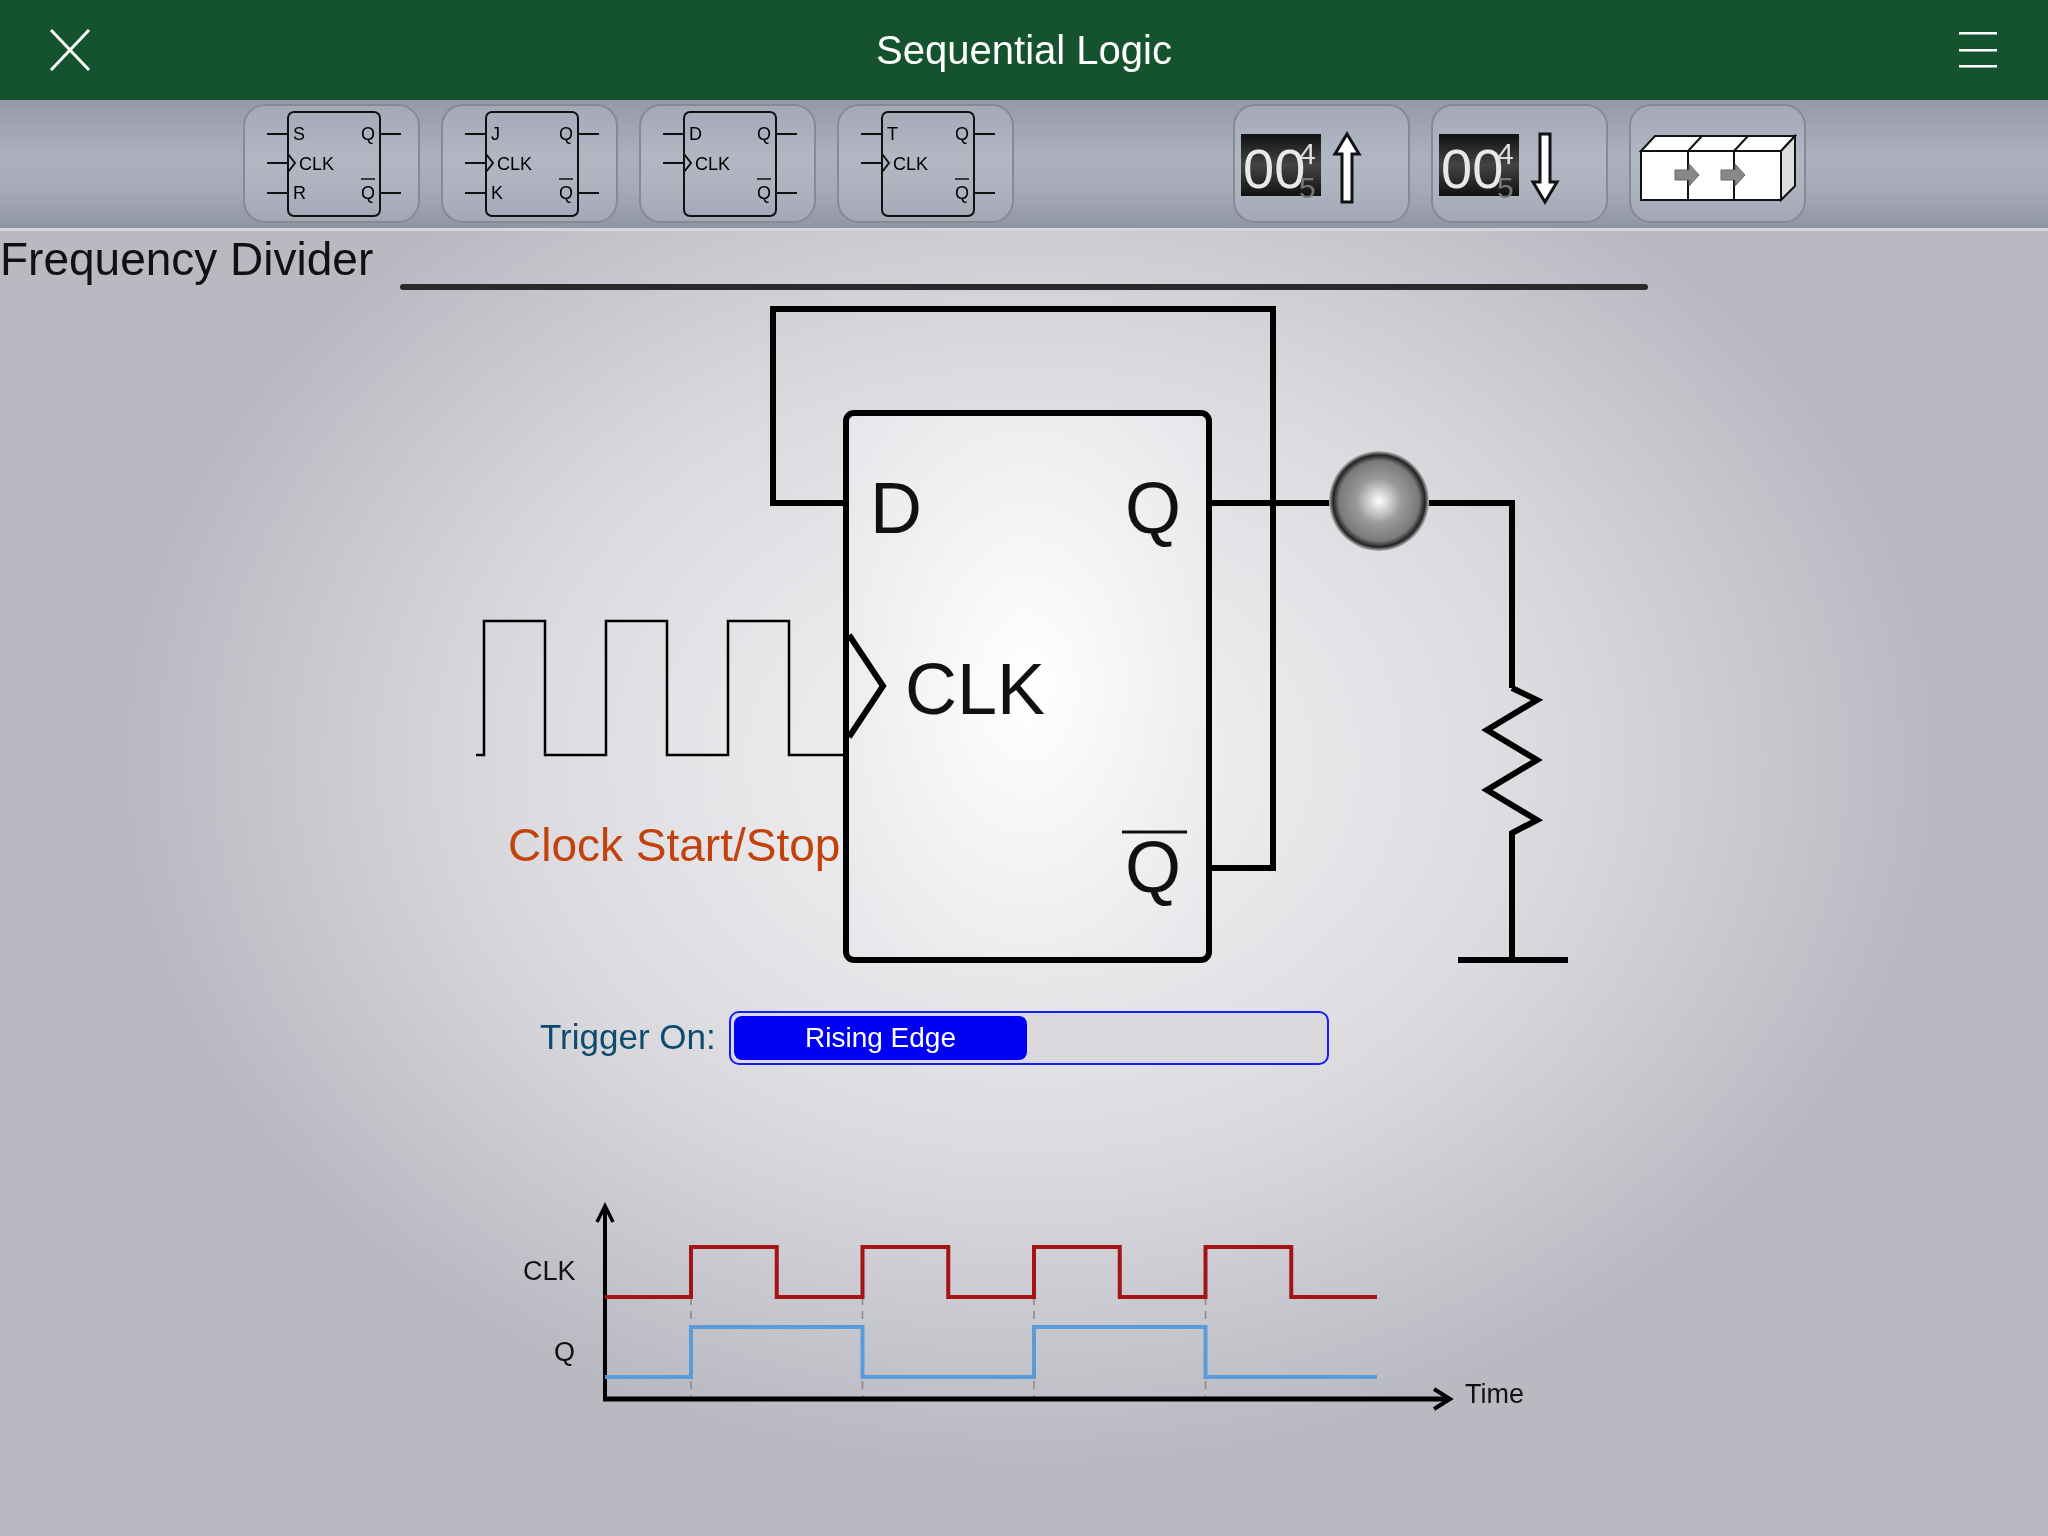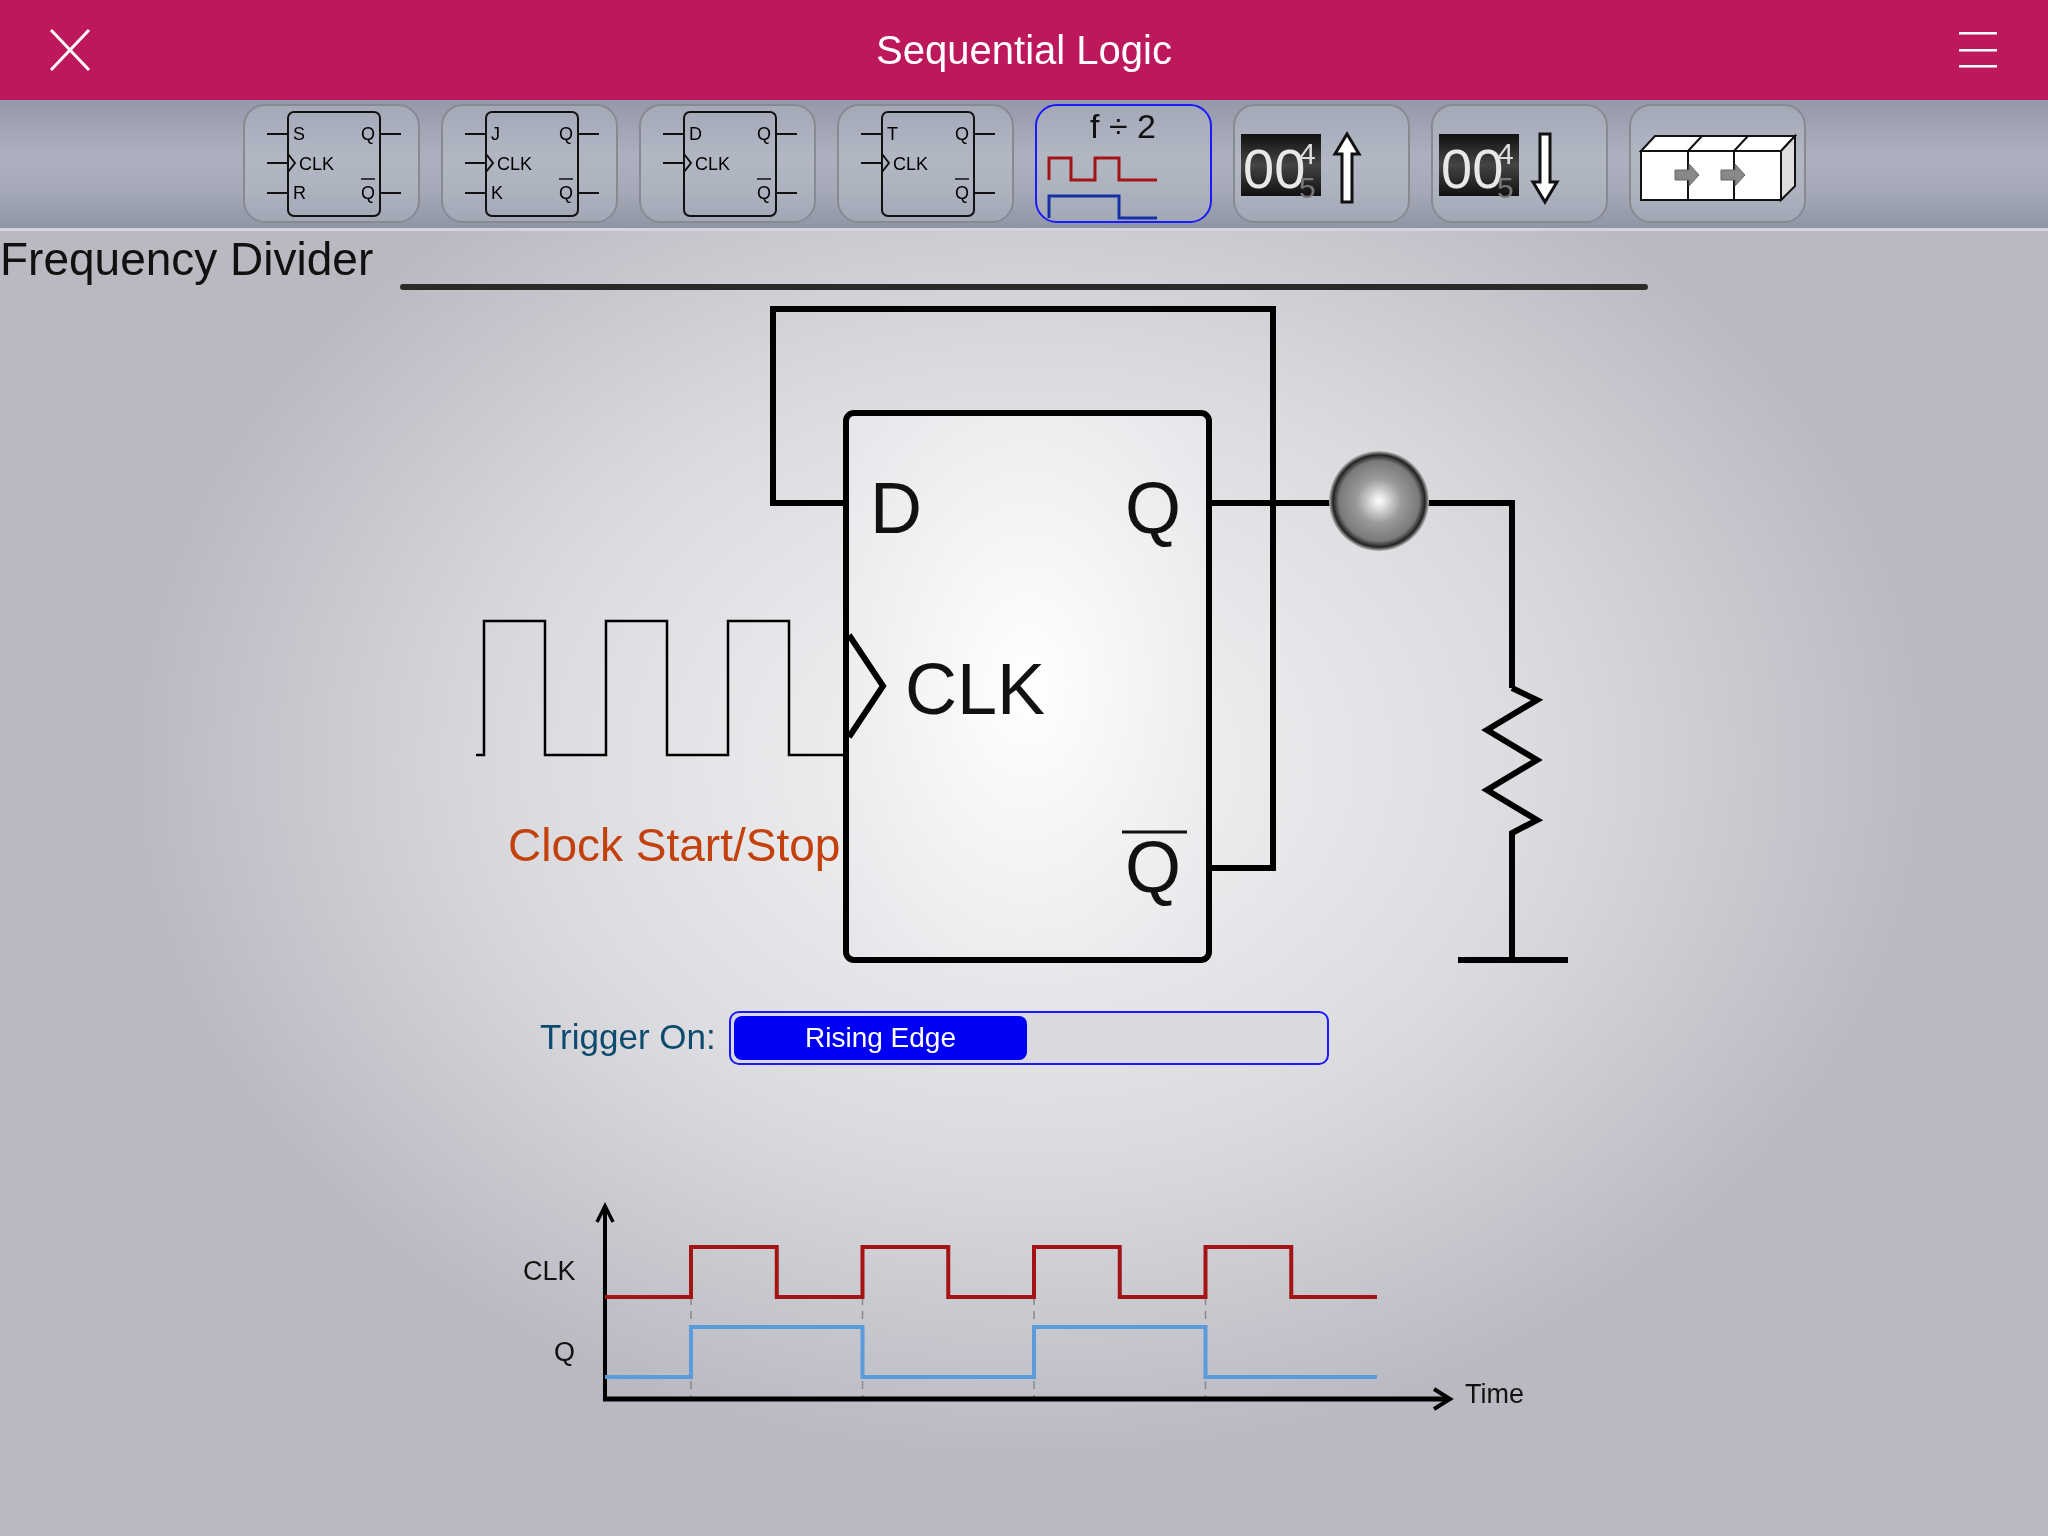--- a/index.html
+++ b/index.html
@@ -2,21 +2,21 @@
 <html><head>
 <meta charset="utf-8">
 <style>
   html, body { margin:0; padding:0; }
   body {
     width:2048px; height:1536px; overflow:hidden; position:relative;
     font-family:"Liberation Sans", sans-serif;
     background: radial-gradient(ellipse 900px 700px at 1030px 760px, #f6f6f8 0%, #dcdce0 55%, #b9b9c2 100%);
   }
   .header {
-    position:absolute; left:0; top:0; width:2048px; height:100px; background:#be185d;
+    position:absolute; left:0; top:0; width:2048px; height:100px; background:#14532d;
   }
   .header .title {
     position:absolute; left:0; width:2048px; top:28px; text-align:center;
     color:#fff; font-size:40px;
   }
   .close-btn { position:absolute; left:40px; top:20px; width:60px; height:60px; cursor:pointer; }
   .menu-btn { position:absolute; left:1948px; top:20px; width:60px; height:60px; cursor:pointer; }
   .toolbar {
     position:absolute; left:0; top:100px; width:2048px; height:128px;
     background: linear-gradient(#9498a9 0%, #adb1bf 45%, #a6aab8 70%, #9095a6 100%);
@@ -138,27 +138,20 @@
       <line x1="135" y1="87" x2="156" y2="87" stroke="#111" stroke-width="2"></line>
       <polyline points="43,48 50,57 43,66" fill="none" stroke="#111" stroke-width="2"></polyline>
       <text x="48" y="34">T</text>
       <text x="54" y="64">CLK</text>
       <text x="116" y="34">Q</text>
       <text x="116" y="93">Q</text>
         <line x1="116" y1="73" x2="130" y2="73" stroke="#111" stroke-width="1.5"></line>
     </svg>
   </div>
 
-  <div class="tool-btn selected" style="left:1035px">
-    <svg width="173" height="115" font-family="Liberation Sans, sans-serif">
-      <text x="86" y="32" font-size="34" text-anchor="middle" fill="#111">f ÷ 2</text>
-      <polyline points="12,74 12,52 34,52 34,74 58,74 58,52 82,52 82,74 120,74" fill="none" stroke="#a31515" stroke-width="3"></polyline>
-      <polyline points="12,112 12,90 82,90 82,112 120,112" fill="none" stroke="#1530a3" stroke-width="3"></polyline>
-    </svg>
-  </div>
 
   <div class="tool-btn" style="left:1233px">
     <svg width="173" height="115" font-family="Liberation Sans, sans-serif">
       <defs>
         <linearGradient id="odo" x1="0" y1="0" x2="0" y2="1">
           <stop offset="0" stop-color="#111"></stop>
             <stop offset="0.5" stop-color="#444"></stop>
             <stop offset="1" stop-color="#111"></stop>
         </linearGradient>
       </defs>

